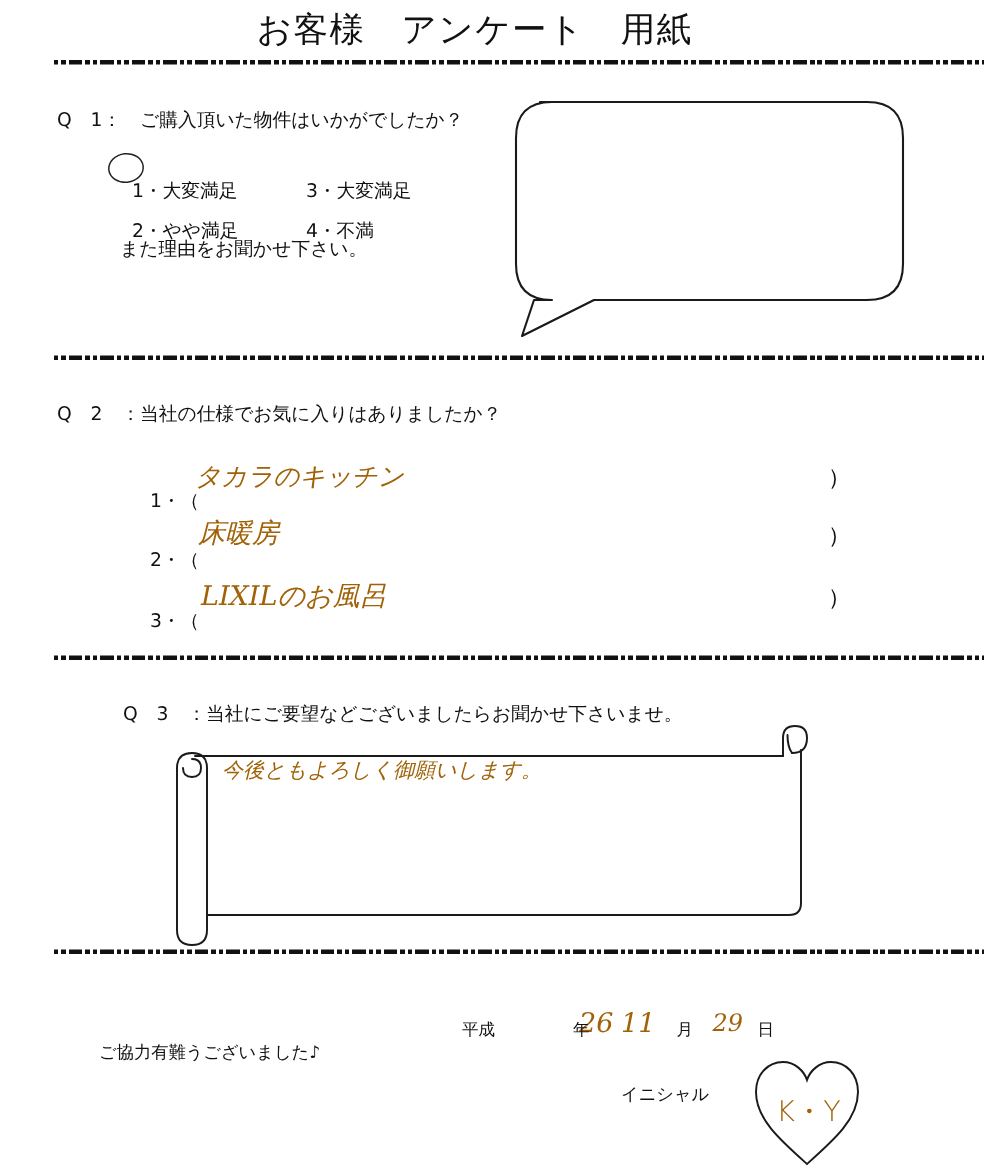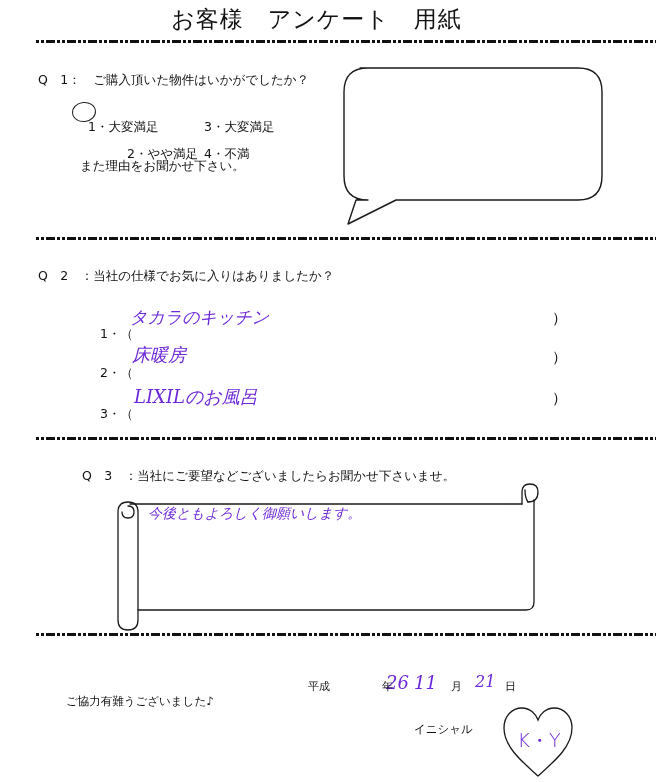--- a/index.html
+++ b/index.html
@@ -50,21 +50,21 @@
       left: 72px; top: 102px;
       width: 22px; height: 18px;
       border: 1.3px solid #222;
       border-radius: 50%;
       transform: rotate(-6deg);
     }
 
     .hand {
       font-family: "DejaVu Serif", "Liberation Serif", serif;
       font-style: italic;
-      color: #6d28d9;
+      color: #a16207;
       white-space: pre;
     }
 
     .paren {
       font-size: 15px;
     }
 
     .small {
       font-size: 11px;
       white-space: pre;
@@ -79,21 +79,21 @@
 
 <div class="abs q-label" style="left:38px; top:72px;">Q　1：　ご購入頂いた物件はいかがでしたか？</div>
 
 <div class="abs circle-mark"></div>
 <div class="abs opt" style="left:80px; top:104px;">
   <span>1</span><span>・大変満足</span>
 </div>
 <div class="abs opt" style="left:196px; top:104px;">
   <span>3</span><span>・大変満足</span>
 </div>
-<div class="abs opt" style="left:80px; top:131px;margin-left:39px;">
+<div class="abs opt" style="left:80px; top:131px;">
   <span>2</span><span>・やや満足</span>
 </div>
 <div class="abs opt" style="left:196px; top:131px;">
   <span>4</span><span>・不満</span>
 </div>
 <div class="abs opt" style="left:80px; top:158px;">また理由をお聞かせ下さい。</div>
 
 <svg class="abs" style="left:340px; top:64px;" width="266" height="166" viewBox="0 0 266 166">
   <path d="M20 4 H238 Q262 4 262 28 V112 Q262 136 238 136 H56 L8 160 L16 136 H28 Q4 136 4 112 V28 Q4 4 28 4 Z" fill="none" stroke="#1a1a1a" stroke-width="1.4" stroke-linejoin="round"></path>
 </svg>
@@ -140,21 +140,21 @@
 </svg>
 <div class="abs hand" style="left:148px; top:505px; font-size:14px;">今後ともよろしく御願いします。</div>
 
 <div class="abs divider" style="top:633px;"></div>
 
 <div class="abs small" style="left:308px; top:679px;">平成</div>
 <div class="abs hand" style="left:342px; top:672px; font-size:18px;margin-left:44px;">26</div>
 <div class="abs small" style="left:382px; top:679px;">年</div>
 <div class="abs hand" style="left:414px; top:672px; font-size:18px;">11</div>
 <div class="abs small" style="left:451px; top:679px;">月</div>
-<div class="abs hand" style="left:475px; top:672px; font-size:16px;">21</div>
+<div class="abs hand" style="left:475px; top:672px; font-size:16px;">29</div>
 <div class="abs small" style="left:505px; top:679px;">日</div>
 
 <div class="abs small" style="left:66px; top:694px; font-size:11.5px;">ご協力有難うございました♪</div>
 
 <div class="abs small" style="left:414px; top:722px; font-size:11.5px;">イニシャル</div>
 <svg class="abs" style="left:500px; top:704px;" width="76" height="76" viewBox="0 0 76 76">
   <path d="M38 72 C20 56 4 42 4 24 C4 12 12 4 22 4 C30 4 36 10 38 16 C40 10 46 4 54 4 C64 4 72 12 72 24 C72 42 56 56 38 72 Z" fill="none" stroke="#1a1a1a" stroke-width="1.3"></path>
 </svg>
 <div class="abs hand" style="left:516px; top:728px; width:46px; text-align:center; font-size:19px; font-style:normal; font-family:'DejaVu Sans', sans-serif; font-weight:200;">K・Y</div>
 

